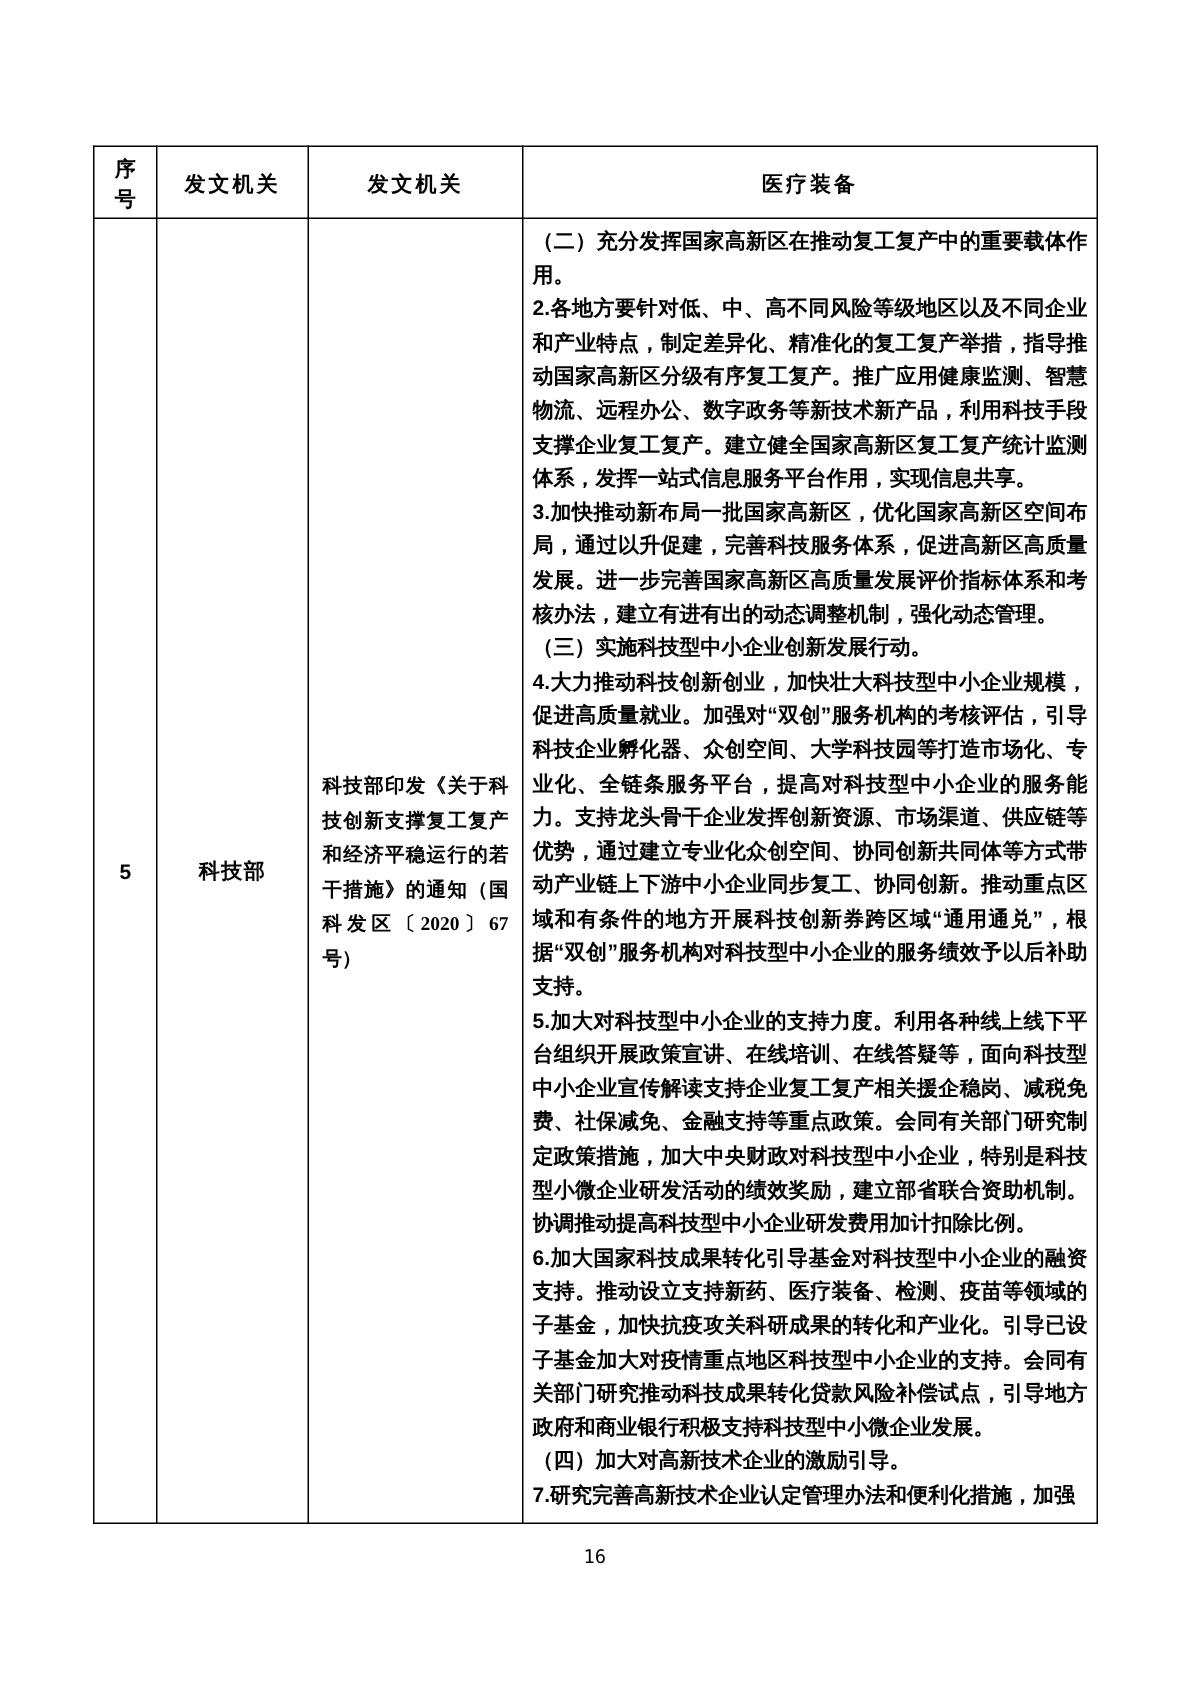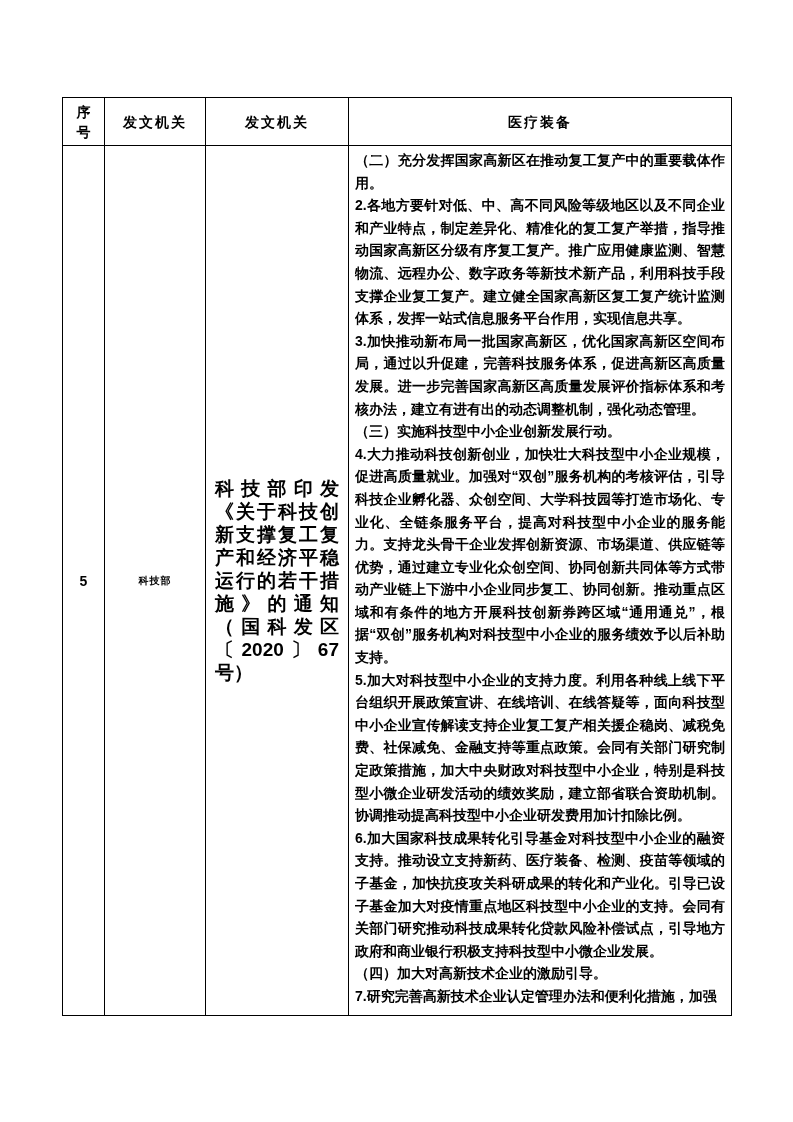--- a/index.html
+++ b/index.html
@@ -52,35 +52,36 @@
   }
   .doc-table td.cell-index {
     text-align: center;
     vertical-align: middle;
     font-size: 14px;
     font-weight: 700;
   }
   .doc-table td.cell-agency {
     text-align: center;
     vertical-align: middle;
-    font-size: 10px;
+    font-size: 14px;
     font-weight: 700;
     letter-spacing: 1px;
     font-family: Liberation Serif, serif;
   }
   .doc-table td.cell-docname {
     vertical-align: middle;
     padding: 8px 9px;
   }
   .docname-text {
-    font-size: 19px;
+    font-size: 13px;
     font-weight: 700;
     line-height: 23px;
     text-align: justify;
     word-break: break-all;
+    font-family: Liberation Serif, serif;
   }
   .doc-table td.cell-content {
     vertical-align: top;
     padding: 3px 6px 0 6px;
     height: 870px;
   }
   .content-text {
     font-size: 14px;
     font-weight: 700;
     line-height: 22.6px;
@@ -136,14 +137,15 @@
 4.大力推动科技创新创业，加快壮大科技型中小企业规模，促进高质量就业。加强对“双创”服务机构的考核评估，引导科技企业孵化器、众创空间、大学科技园等打造市场化、专业化、全链条服务平台，提高对科技型中小企业的服务能力。支持龙头骨干企业发挥创新资源、市场渠道、供应链等优势，通过建立专业化众创空间、协同创新共同体等方式带动产业链上下游中小企业同步复工、协同创新。推动重点区域和有条件的地方开展科技创新券跨区域“通用通兑”，根据“双创”服务机构对科技型中小企业的服务绩效予以后补助支持。
 5.加大对科技型中小企业的支持力度。利用各种线上线下平台组织开展政策宣讲、在线培训、在线答疑等，面向科技型中小企业宣传解读支持企业复工复产相关援企稳岗、减税免费、社保减免、金融支持等重点政策。会同有关部门研究制定政策措施，加大中央财政对科技型中小企业，特别是科技型小微企业研发活动的绩效奖励，建立部省联合资助机制。协调推动提高科技型中小企业研发费用加计扣除比例。
 6.加大国家科技成果转化引导基金对科技型中小企业的融资支持。推动设立支持新药、医疗装备、检测、疫苗等领域的子基金，加快抗疫攻关科研成果的转化和产业化。引导已设子基金加大对疫情重点地区科技型中小企业的支持。会同有关部门研究推动科技成果转化贷款风险补偿试点，引导地方政府和商业银行积极支持科技型中小微企业发展。
 （四）加大对高新技术企业的激励引导。
 7.研究完善高新技术企业认定管理办法和便利化措施，加强</div>
         </td>
       </tr>
     </tbody>
   </table>
 
+  <div class="page-number">16</div>
 
 </div>
 
 </body></html>

